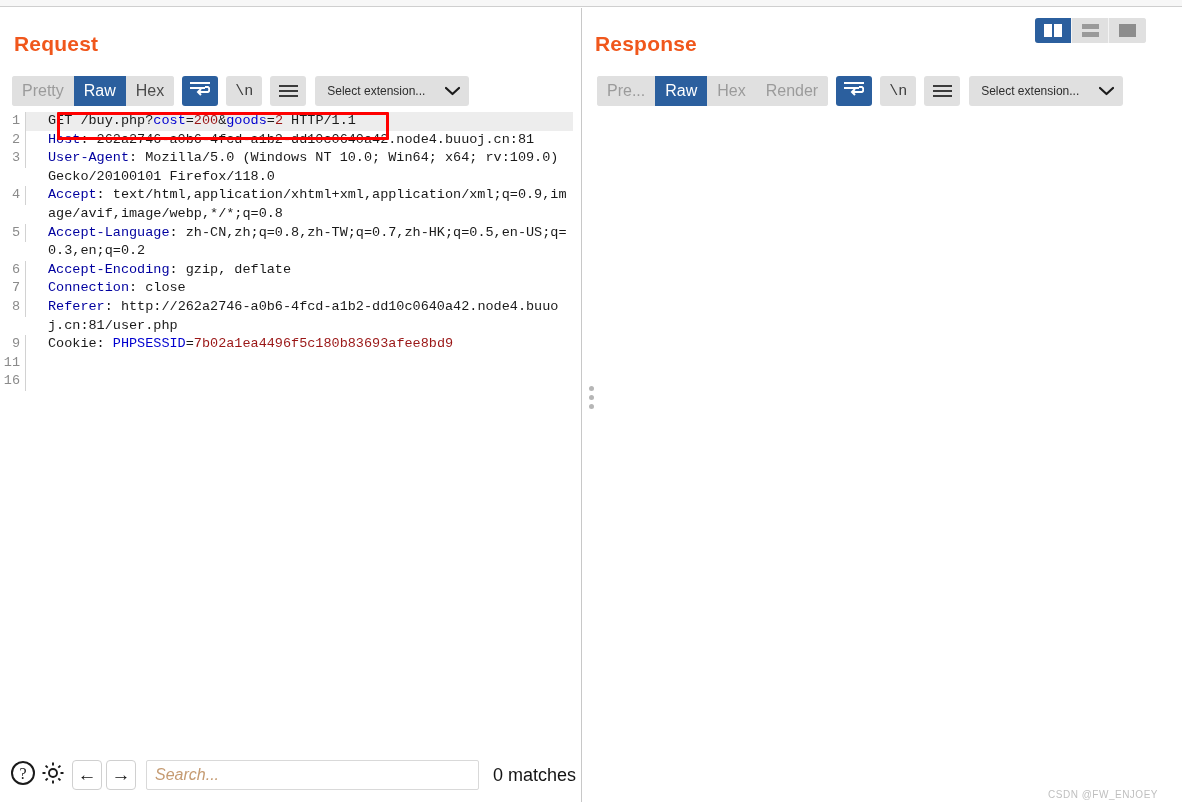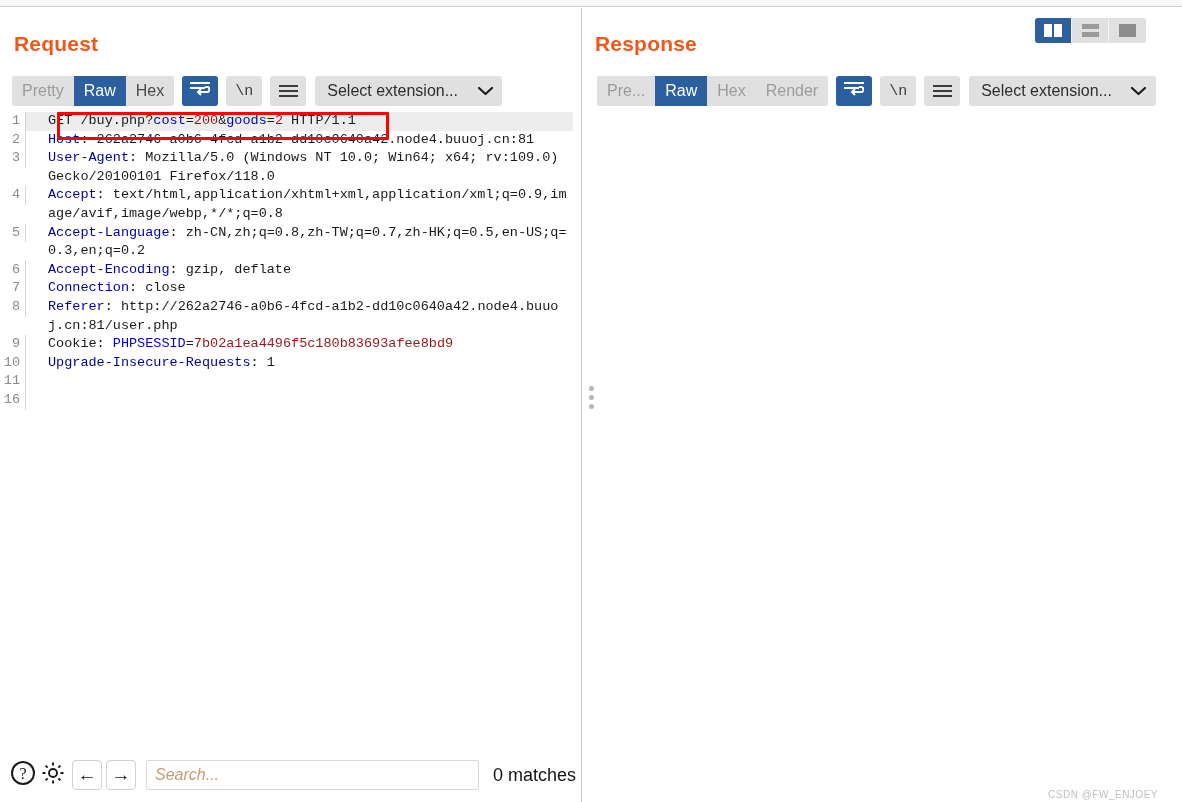--- a/index.html
+++ b/index.html
@@ -142,21 +142,21 @@
     margin-left: 9px;
     height: 30px;
     background: #e0e0e0;
     border-radius: 3px;
     display: flex;
     align-items: center;
     cursor: pointer;
   }
   .ext-select .ext-label {
     padding: 0 10px 0 12px;
-    font-size: 16px;
+    font-size: 12px;
     color: #2d2d2d;
     white-space: nowrap;
   }
   .ext-select .ext-caret {
     width: 34px;
     text-align: center;
     font-size: 13px;
     color: #222;
   }
 
@@ -379,24 +379,20 @@
         </div>
         <div class="line-row">
           <div class="gutter">8</div>
           <div class="code"><span class="tok-hdr">Referer</span><span class="tok-plain">: http://262a2746-a0b6-4fcd-a1b2-dd10c0640a42.node4.buuoj.cn:81/user.php</span></div>
         </div>
         <div class="line-row">
           <div class="gutter">9</div>
           <div class="code"><span class="tok-plain">Cookie: </span><span class="tok-key">PHPSESSID</span><span class="tok-plain">=</span><span class="tok-val">7b02a1ea4496f5c180b83693afee8bd9</span></div>
         </div>
         <div class="line-row">
-          <div class="gutter">10</div>
-          <div class="code"><span class="tok-hdr">Upgrade-Insecure-Requests</span><span class="tok-plain">: 1</span></div>
-        </div>
-        <div class="line-row">
           <div class="gutter">11</div>
           <div class="code"><span class="tok-plain"></span></div>
         </div>
         <div class="line-row">
           <div class="gutter">16</div>
           <div class="code"><span class="tok-plain"></span></div>
         </div>
       </div>
   </div>
 

